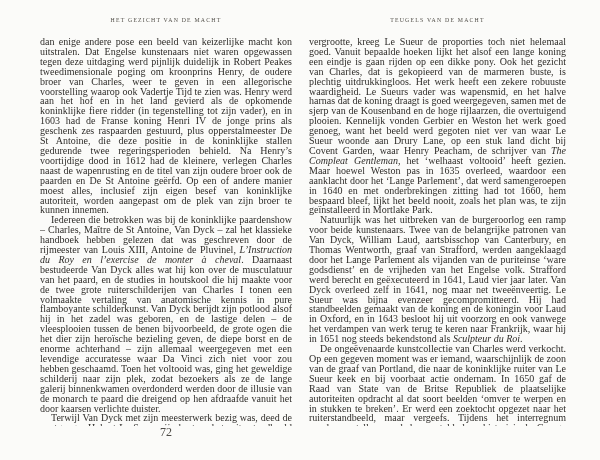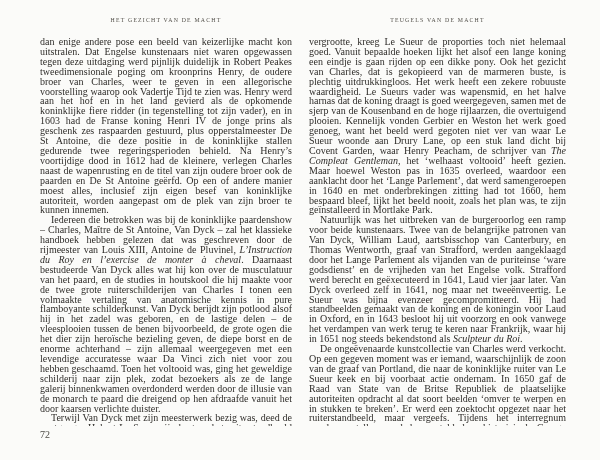--- a/index.html
+++ b/index.html
@@ -31,21 +31,22 @@
     text-align: justify;
     font-size: 10px;
     line-height: 9.9px;
     hyphens: auto;
     -webkit-hyphens: auto;
   }
   .indent { text-indent: 11px; }
   .italic { font-style: italic; margin-top: 28px; }
   .page-number {
     position: absolute; bottom: 20px;
-    font-size: 10px;
+    text-align: center;
+    font-size: 12px;
     color: #4c4a45;
     margin-top: 8px;
   }
 </style>
 </head>
 <body>
 
 <div class="spread">
   <div class="page page-left">
     <div class="running-header">HET GEZICHT VAN DE MACHT</div>

